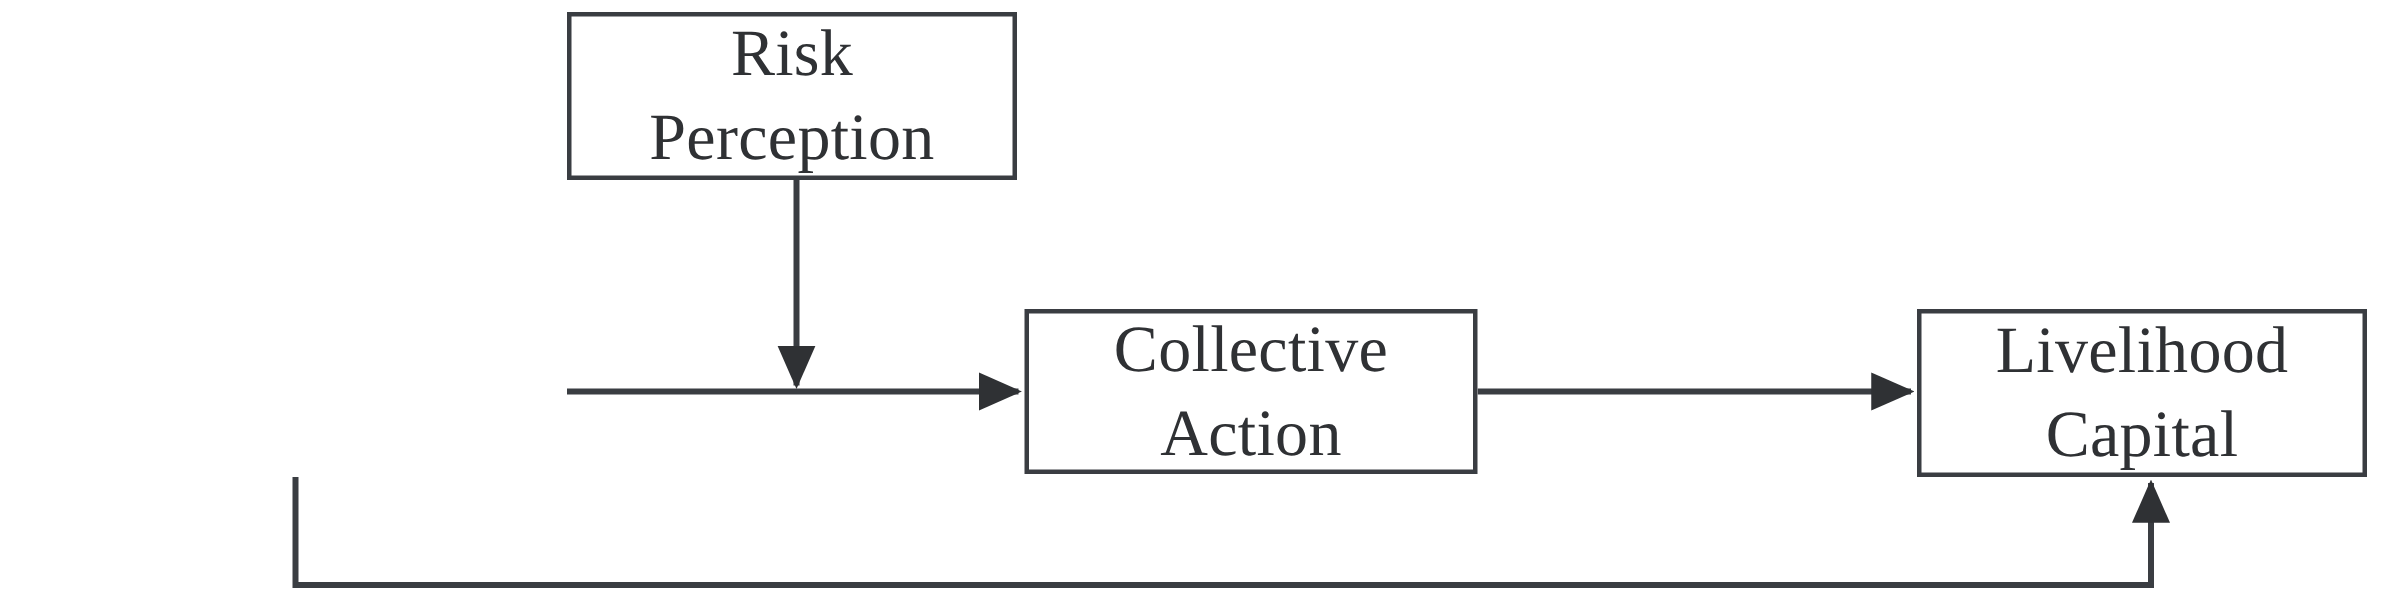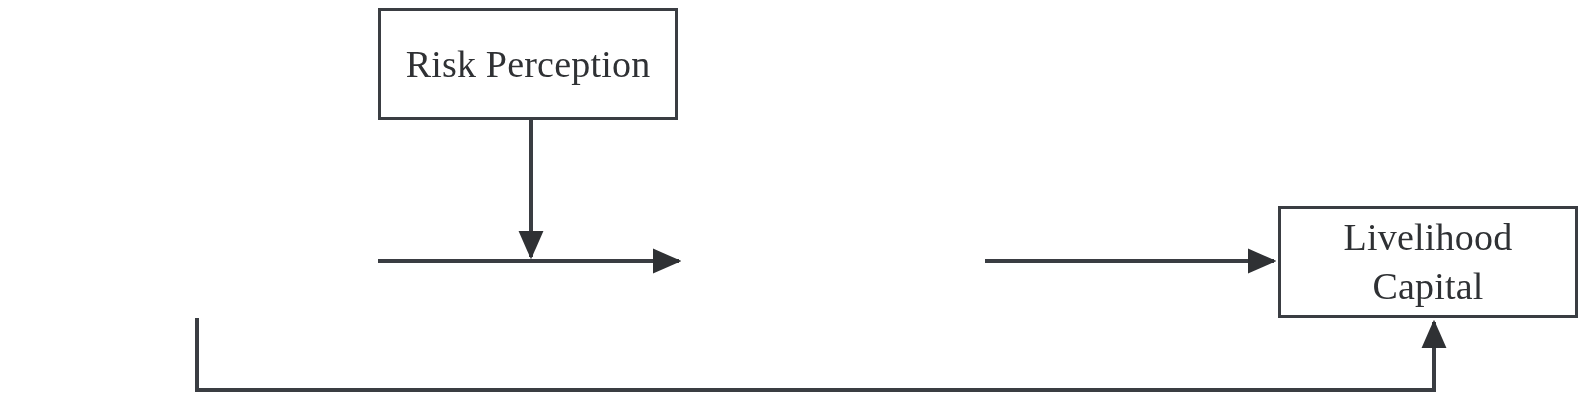--- a/index.html
+++ b/index.html
@@ -28,21 +28,21 @@
     box-sizing: border-box;
     border: 3px solid #3a3d42;
     background: #ffffff;
     display: flex;
     align-items: center;
     justify-content: center;
     text-align: center;
   }
   .node-label {
     font-family: "Liberation Serif", "DejaVu Serif", serif;
-    font-size: 38px;
+    font-size: 44px;
     line-height: 1.28;
     color: #2f3134;
     letter-spacing: 0.2px;
     white-space: pre-line;
     padding: 0 8px;
   }
   #node-risk-perception {
     left: 378px;
     top: 8px;
     width: 300px;
@@ -92,19 +92,23 @@
     <line x1="531" y1="120" x2="531" y2="257" stroke="#3a3d42" stroke-width="4" marker-end="url(#arrow-down)"></line>
 
     <path d="M 197 318 L 197 390 L 1434 390 L 1434 322" fill="none" stroke="#3a3d42" stroke-width="4" stroke-linejoin="miter" marker-end="url(#arrow-up)"></path>
   </svg>
 
   <div class="node-box" id="node-risk-perception">
     <span class="node-label">Risk Perception</span>
   </div>
 
 
+  <div class="node-box" id="node-collective-action">
+    <span class="node-label">Collective
+Action</span>
+  </div>
 
   <div class="node-box" id="node-livelihood-capital">
     <span class="node-label">Livelihood
 Capital</span>
   </div>
 
 </div>
 
 </body></html>

